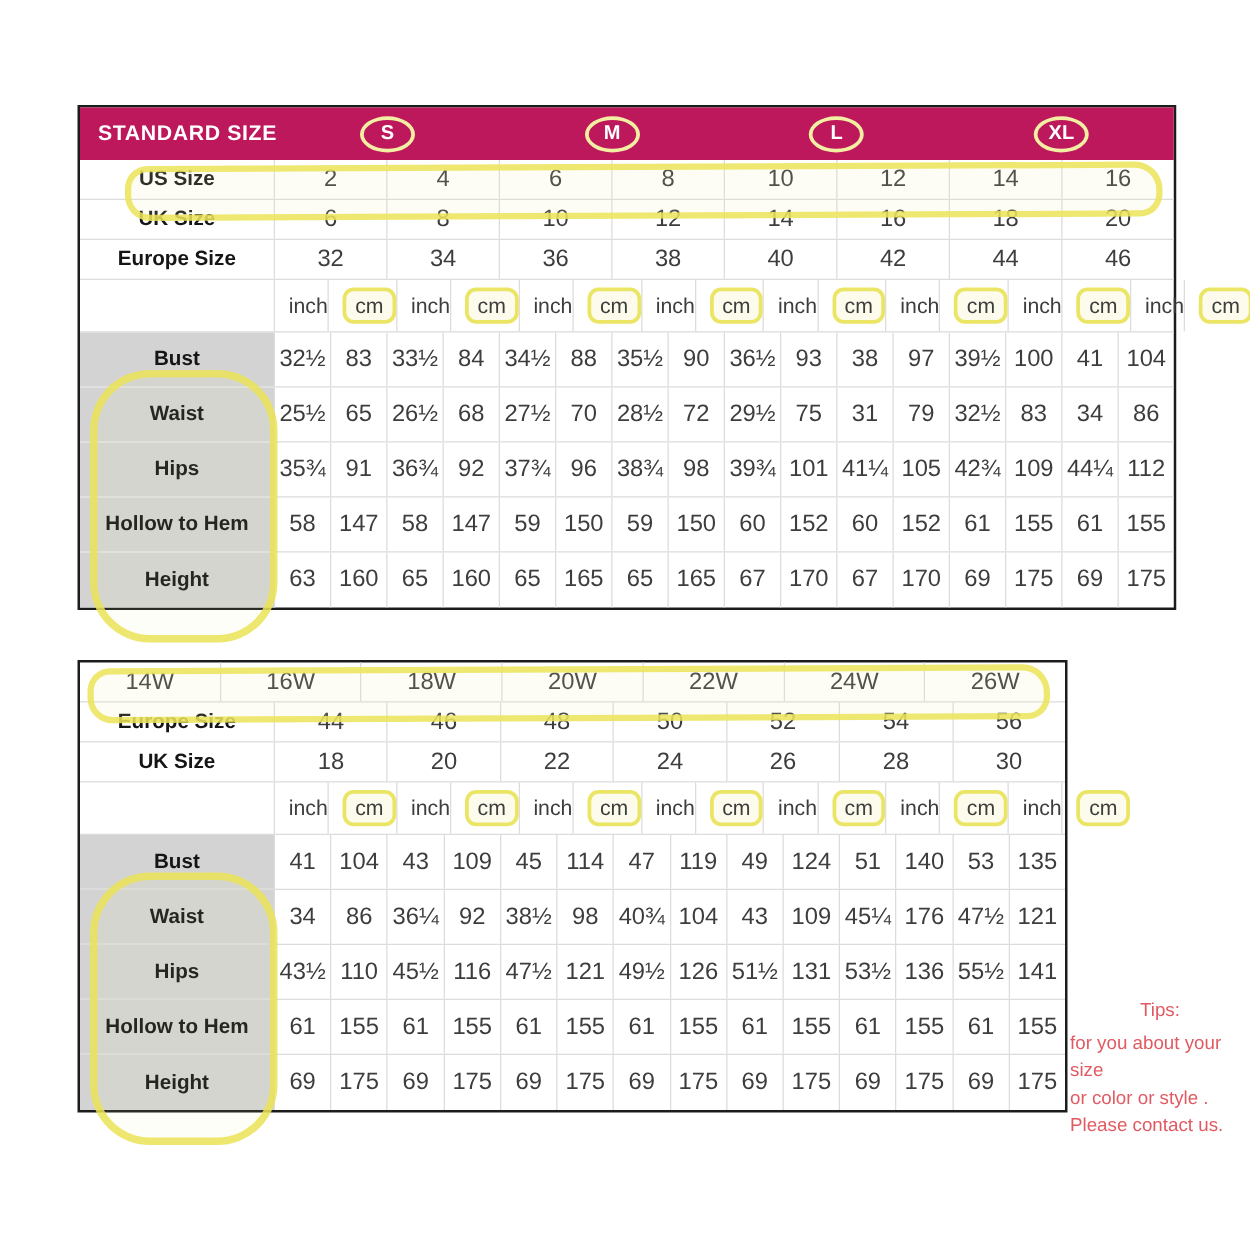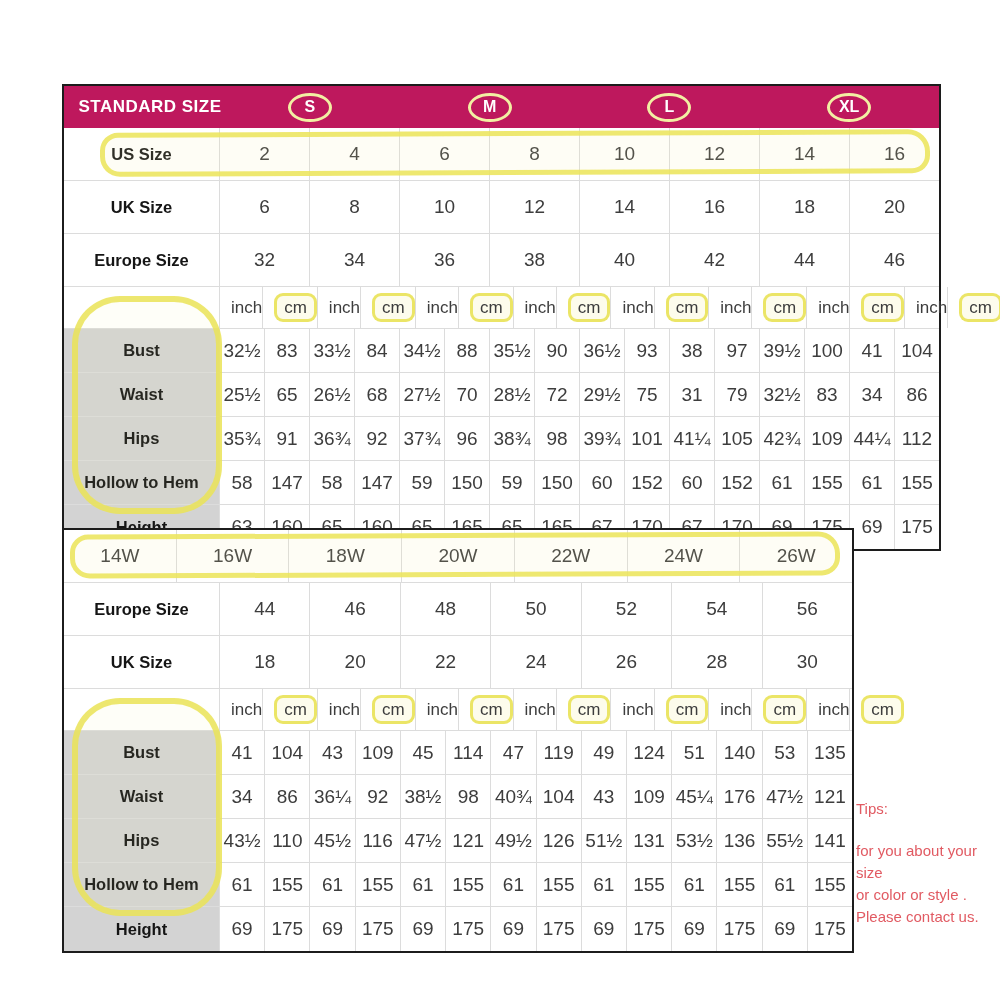--- a/index.html
+++ b/index.html
@@ -11,21 +11,21 @@
   .size-table{
     position:absolute;background:#ffffff;
     border:2px solid #1c1c1c;box-sizing:border-box;
   }
   #standard-table{left:62px;top:84px;width:879px;}
   #plus-table{left:62px;top:528px;width:792px;}
 
   .row{display:flex;align-items:stretch;border-bottom:1px solid #dcdcdc;box-sizing:border-box;}
   .row:last-child{border-bottom:none;}
   .row-bar{height:42px;background:#be185d;border-bottom:none;}
-  .row-size{height:53px;}
+  .row-size{height:32px;}
   .row-unit{height:42px;}
   .row-measure{height:44px;}
 
   .cell{
     flex:1;display:flex;align-items:center;justify-content:center;
     border-right:1px solid #dcdcdc;box-sizing:border-box;
     font-size:19px;color:#3d3d3d;white-space:nowrap;overflow:visible;
   }
   .cell:last-child{border-right:none;}
   .label-cell{
@@ -68,21 +68,21 @@
     border-radius:48px;
     background:rgba(246,242,170,.08);
   }
   #standard-table .label-oval{top:210px;left:8px;width:138px;height:206px;}
   #plus-table .label-oval{top:168px;left:8px;width:138px;height:206px;}
 
   .tips{
     position:absolute;left:856px;top:798px;width:144px;
     font-size:15px;line-height:22px;
   }
-  .tips .tips-title{margin-bottom:20px;}
+  .tips .tips-title{margin-bottom:4px;text-align:center;}
 </style>
 </head>
 <body>
 
 <div class="size-table" id="standard-table">
   <div class="row-highlight"></div>
   <div class="label-oval"></div>
 <div class="row row-bar">
       <div class="cell bar-title">STANDARD SIZE</div>
       <div class="cell bar-group">

